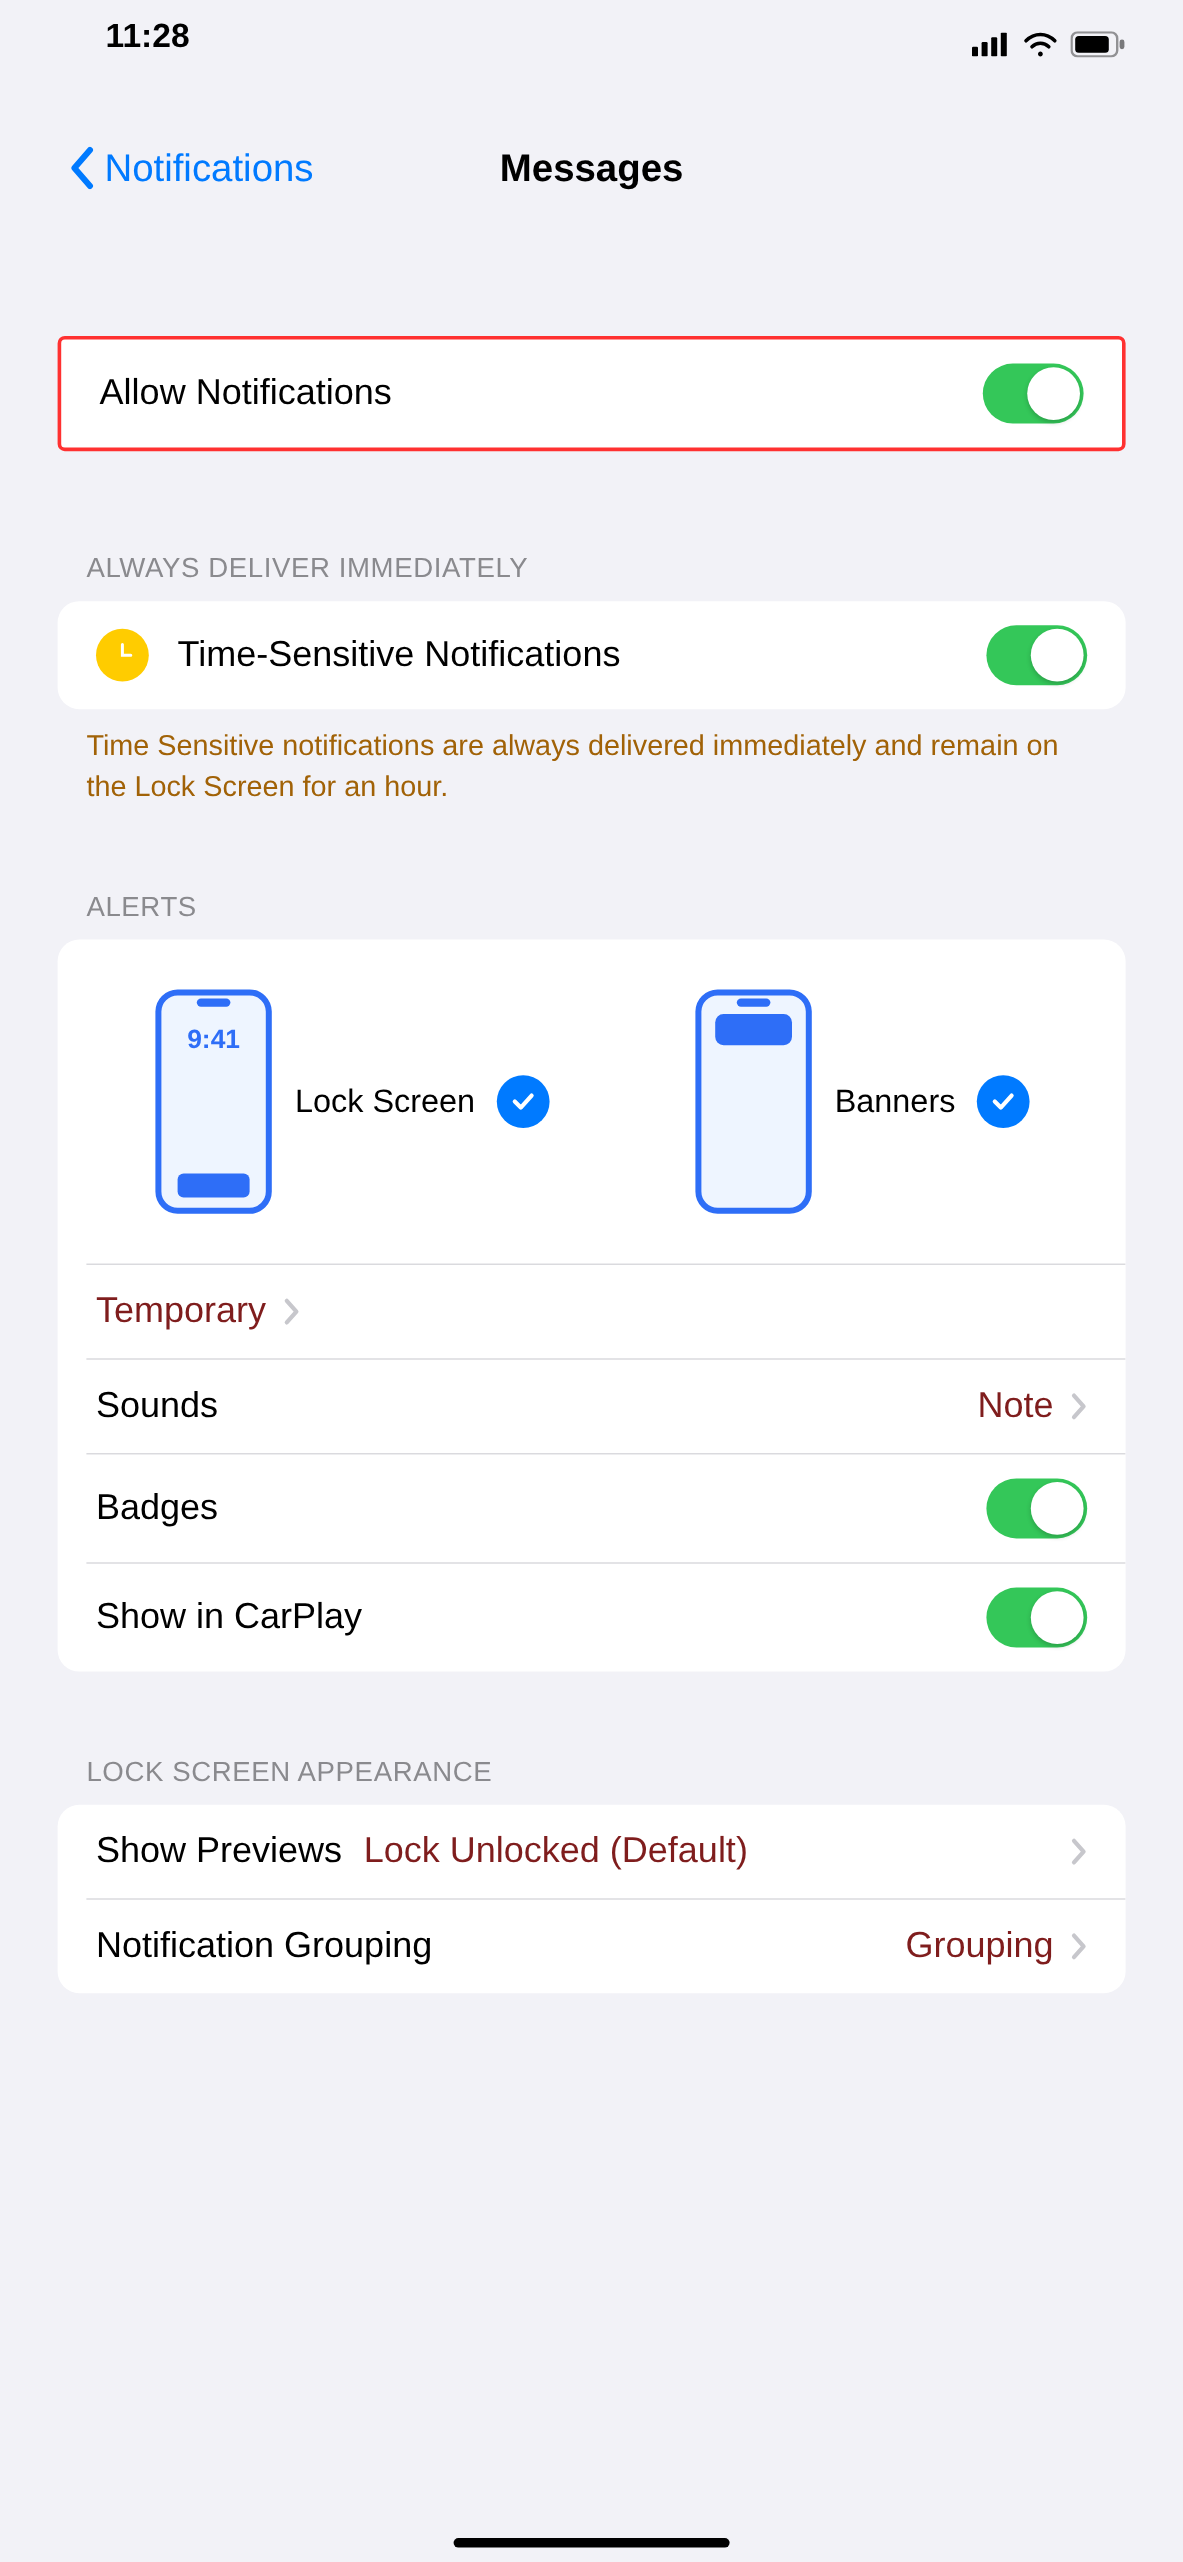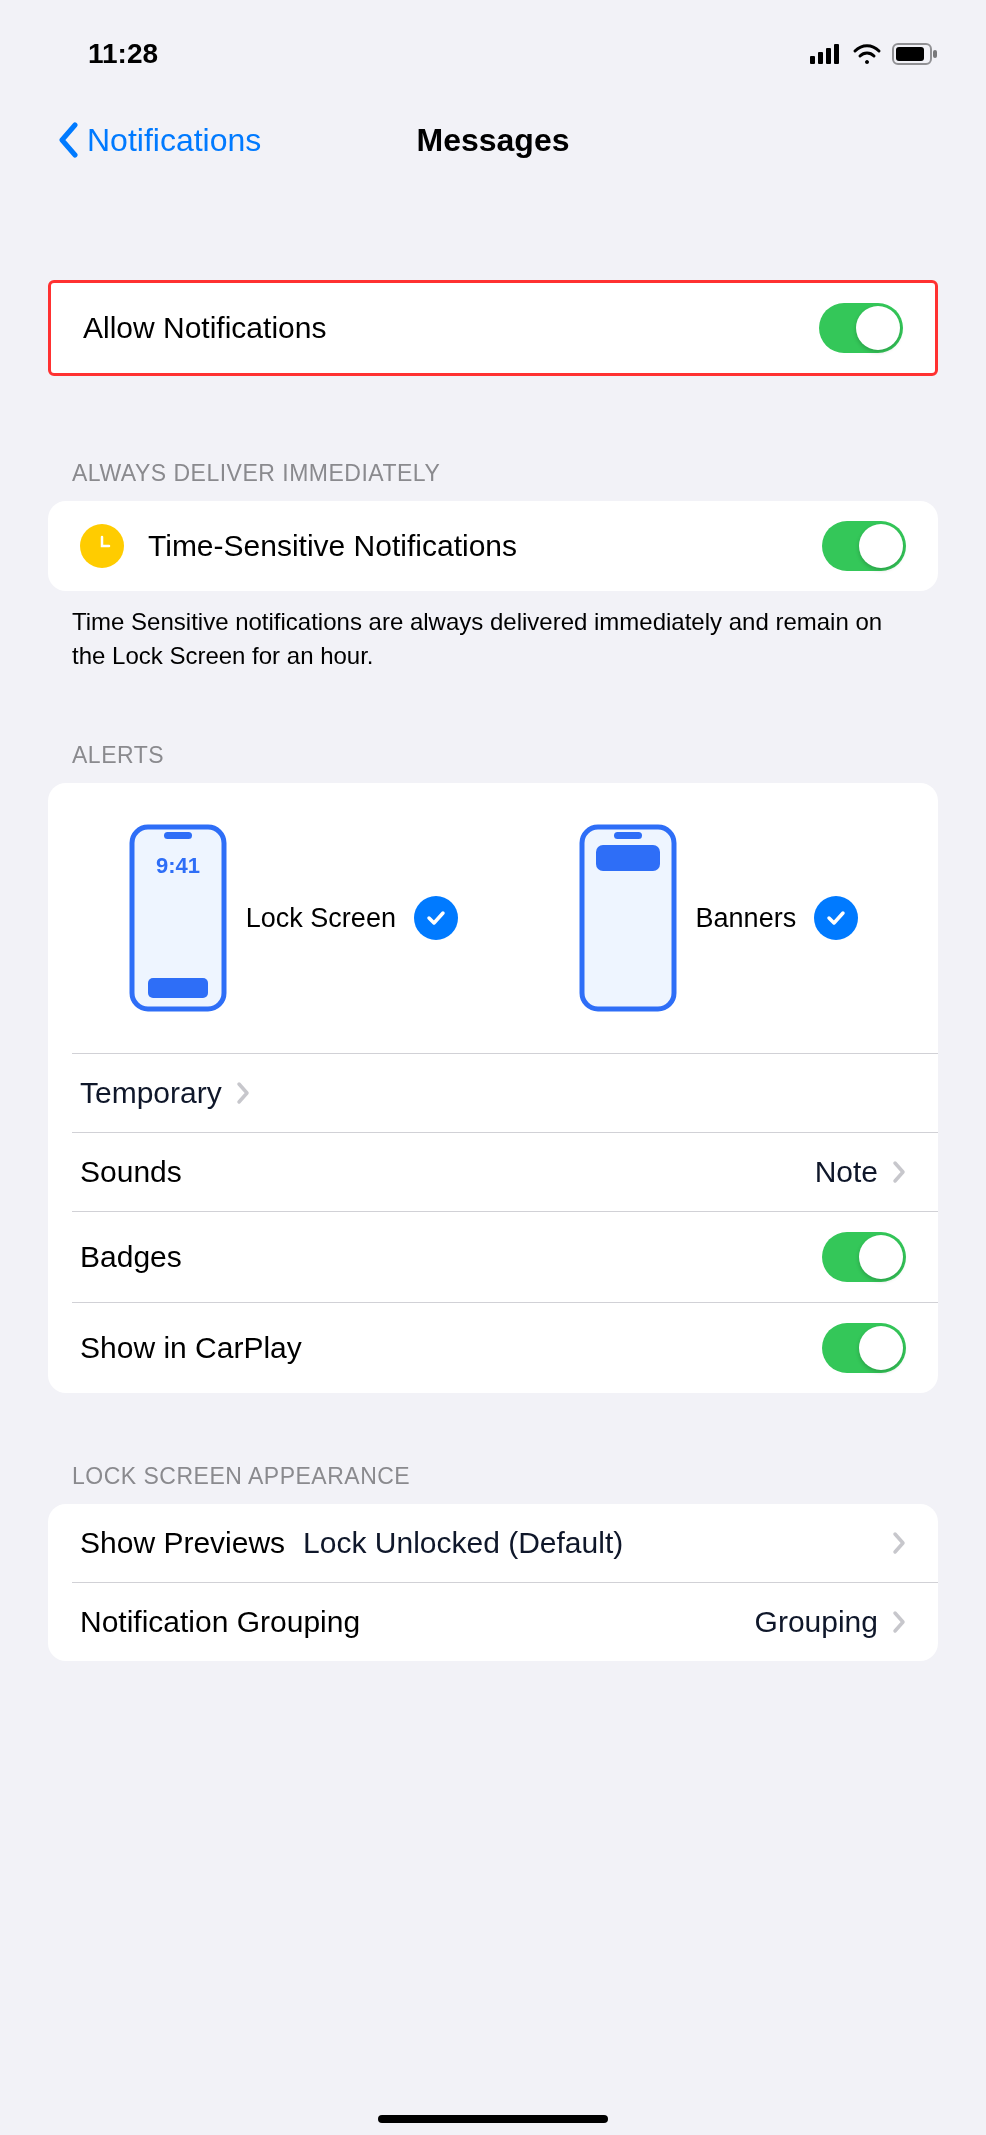--- a/index.html
+++ b/index.html
@@ -9,22 +9,21 @@
       background: #f2f2f7;
       font-family: -apple-system, "SF Pro Text", "Helvetica Neue", Arial, sans-serif;
       color: #000;
       position: relative;
       overflow: hidden;
     }
     .status-bar {
       height: 60px;
       display: flex;
       justify-content: space-between;
-      align-items: center;
-      padding: 48px 48px 0 48px;
+      padding: 14px 48px 0 48px;
     }
     .status-time {
       font-size: 28px;
       font-weight: 600;
       padding-left: 40px;
     }
     .status-icons {
       display: flex;
       align-items: center;
       gap: 10px;
@@ -69,21 +68,21 @@
     }
     .row {
       display: flex;
       align-items: center;
       padding: 20px 32px;
       min-height: 78px;
       font-size: 30px;
     }
     .row-label { flex: 1; }
     .row-value {
-      color: #0f172a;
+      color: #7f1d1d;
       font-size: 30px;
       margin-right: 14px;
     }
     .row .icon-leading {
       width: 44px;
       height: 44px;
       border-radius: 50%;
       display: flex;
       align-items: center;
       justify-content: center;
@@ -96,21 +95,21 @@
     }
 
     .header-label {
       color: #8a8a8e;
       font-size: 23px;
       letter-spacing: 0.5px;
       padding: 0 24px 14px 24px;
       text-transform: uppercase;
     }
     .footer-label {
-      color: #000000;
+      color: #a16207;
       font-size: 24px;
       line-height: 1.4;
       padding: 14px 24px 0 24px;
     }
 
     
     .ios-switch {
       width: 84px;
       height: 50px;
       border-radius: 25px;

